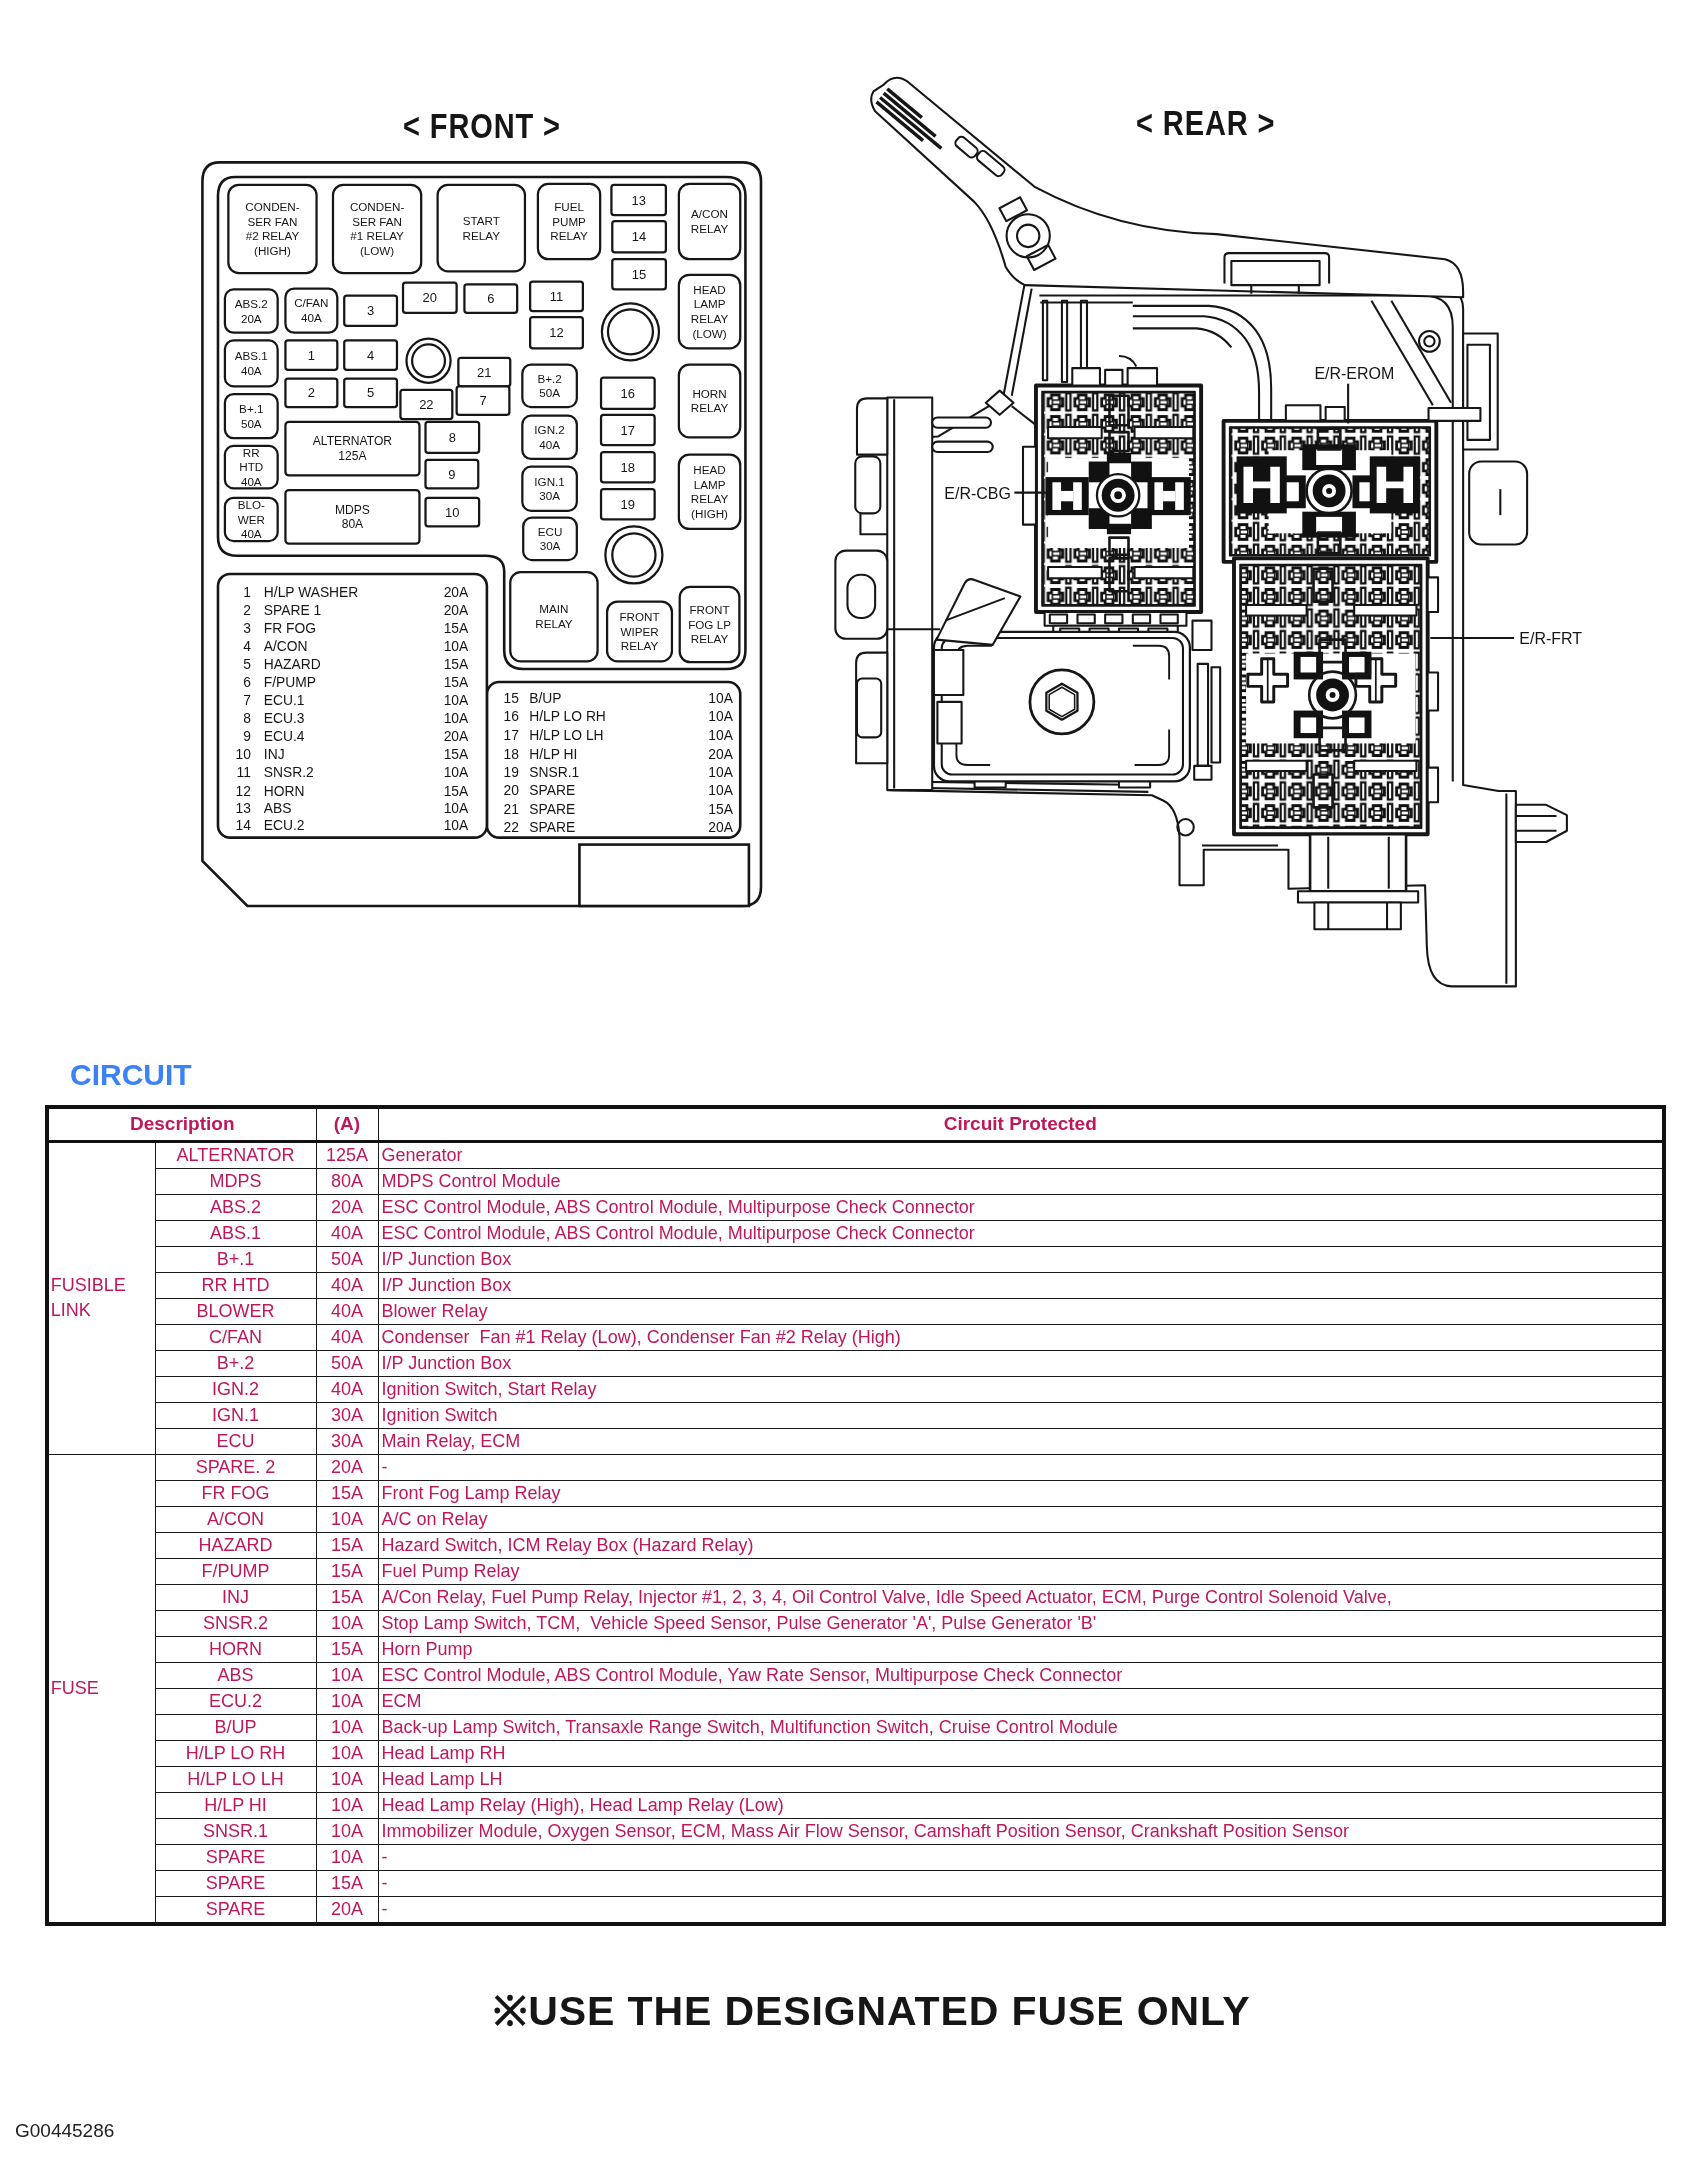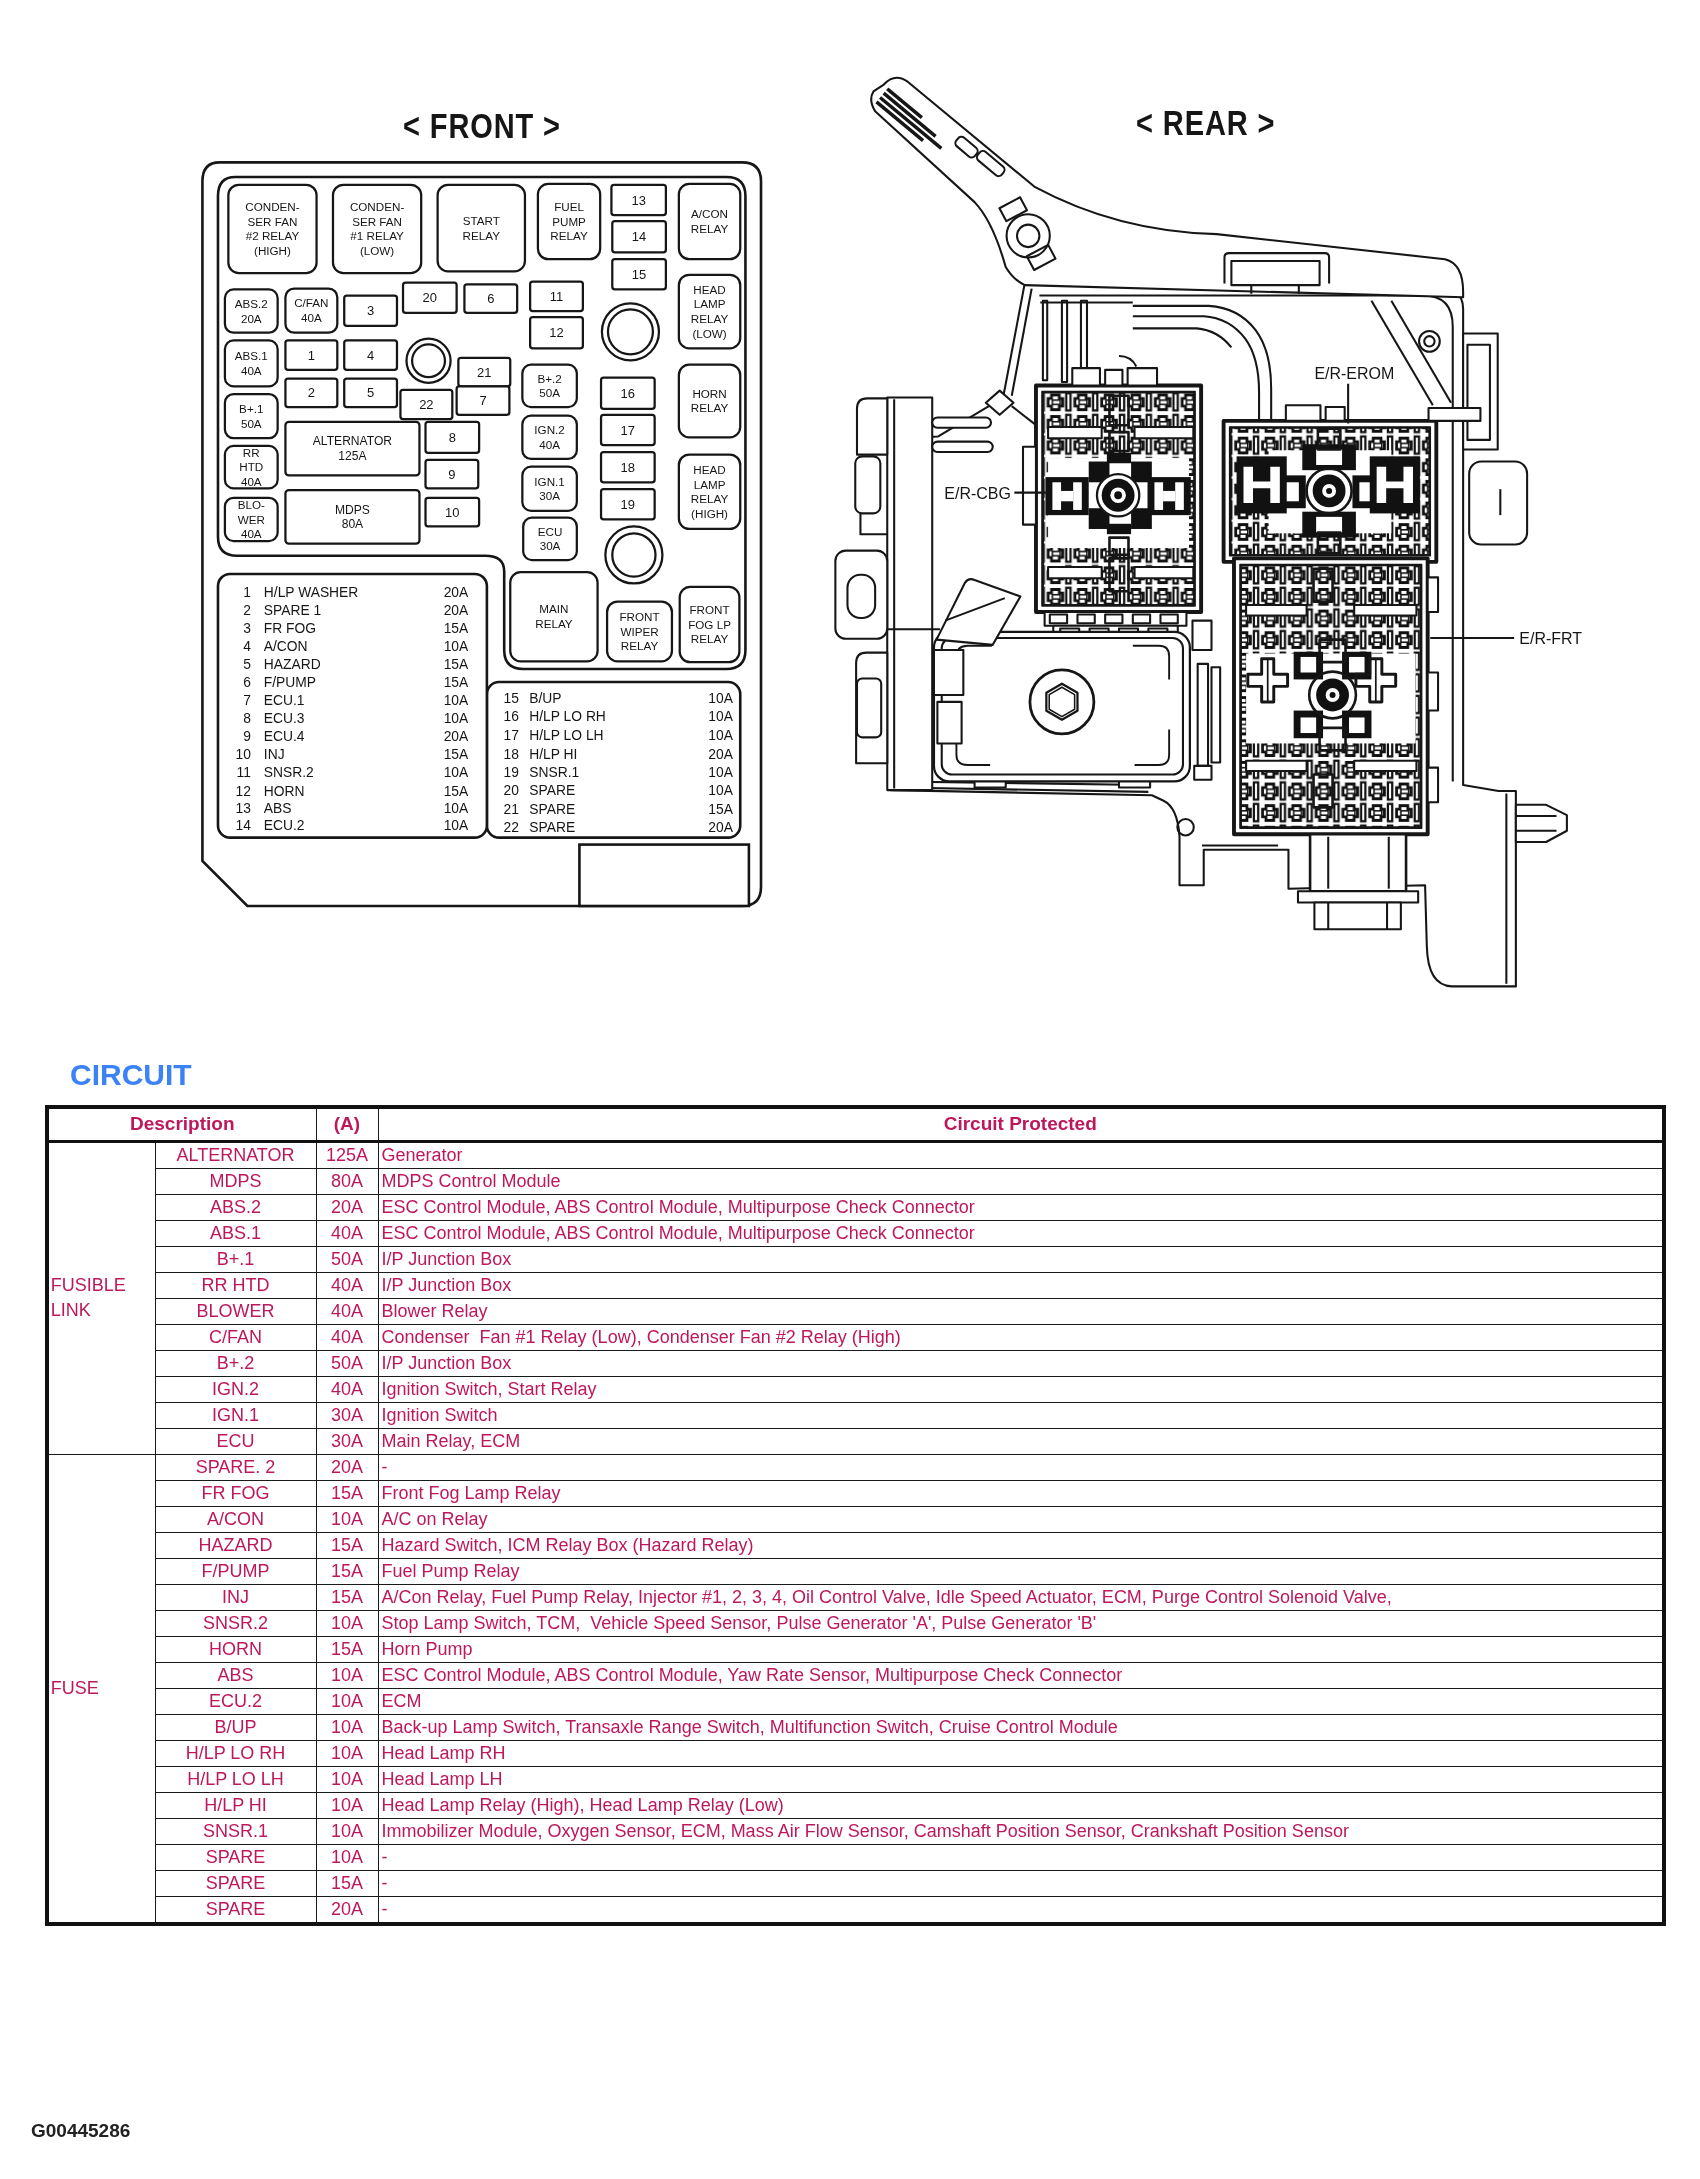--- a/index.html
+++ b/index.html
@@ -11,21 +11,21 @@
   table.circ{position:absolute;left:45px;top:1081px;border-collapse:collapse;table-layout:fixed;
              width:1621px;font-size:18px;color:#be185d;border:4.3px solid #111;}
   table.circ td,table.circ th{border:1.7px solid #1a1a1a;padding:0 1.7px;overflow:hidden;white-space:nowrap;
              height:25px;line-height:24px;}
   table.circ tr.hd th{border-bottom:3.5px solid #111;}
   table.circ .sec{vertical-align:middle;line-height:25px;}
   table.circ .d{text-align:center;}
   table.circ .a{text-align:center;}
   table.circ .c{text-align:left;padding-left:3px;}
   #footer{position:absolute;left:493px;top:1957px;font-weight:bold;font-size:41px;color:#161616;letter-spacing:0.9px;}
-  #gcode{position:absolute;left:31px;top:2096px;font-size:19px;color:#222;font-weight:bold;}
+  #gcode{position:absolute;left:15px;top:2096px;font-size:19px;color:#222;}
 </style>
 </head>
 <body>
 <div id="page">
 
   <div class="hdr" style="left:403px;top:83px;">&lt; FRONT &gt;</div>
 
   <div class="hdr" style="left:1136px;top:80px;">&lt; REAR &gt;</div>
 
   <div id="circuit-title">CIRCUIT</div>
@@ -191,20 +191,21 @@
           <td class="c">-</td>
         </tr>
     <tr>
           <td class="d">SPARE</td>
           <td class="a">20A</td>
           <td class="c">-</td>
         </tr>
   </tbody>
     </table>
 
+  <div id="footer">※USE THE DESIGNATED FUSE ONLY</div>
 
   <div id="gcode">G00445286</div>
 
   <svg id="art" width="1701" height="2179" viewBox="0 0 1967 2520">
 <g id="front" stroke="#161616" fill="none" stroke-width="3">
 
 <path d="M254,160 H858 Q880,160 880,182 V998 Q880,1020 858,1020 H286 L234,968 V182 Q234,160 254,160 Z" fill="#fff"></path>
 
 <path d="M272,177 H840 Q862,177 862,199 V724 Q862,746 840,746 H605 Q583,746 583,724 V633 Q583,615 561,615 H274 Q252,615 252,593 V199 Q252,177 272,177 Z" fill="#fff"></path>
 

